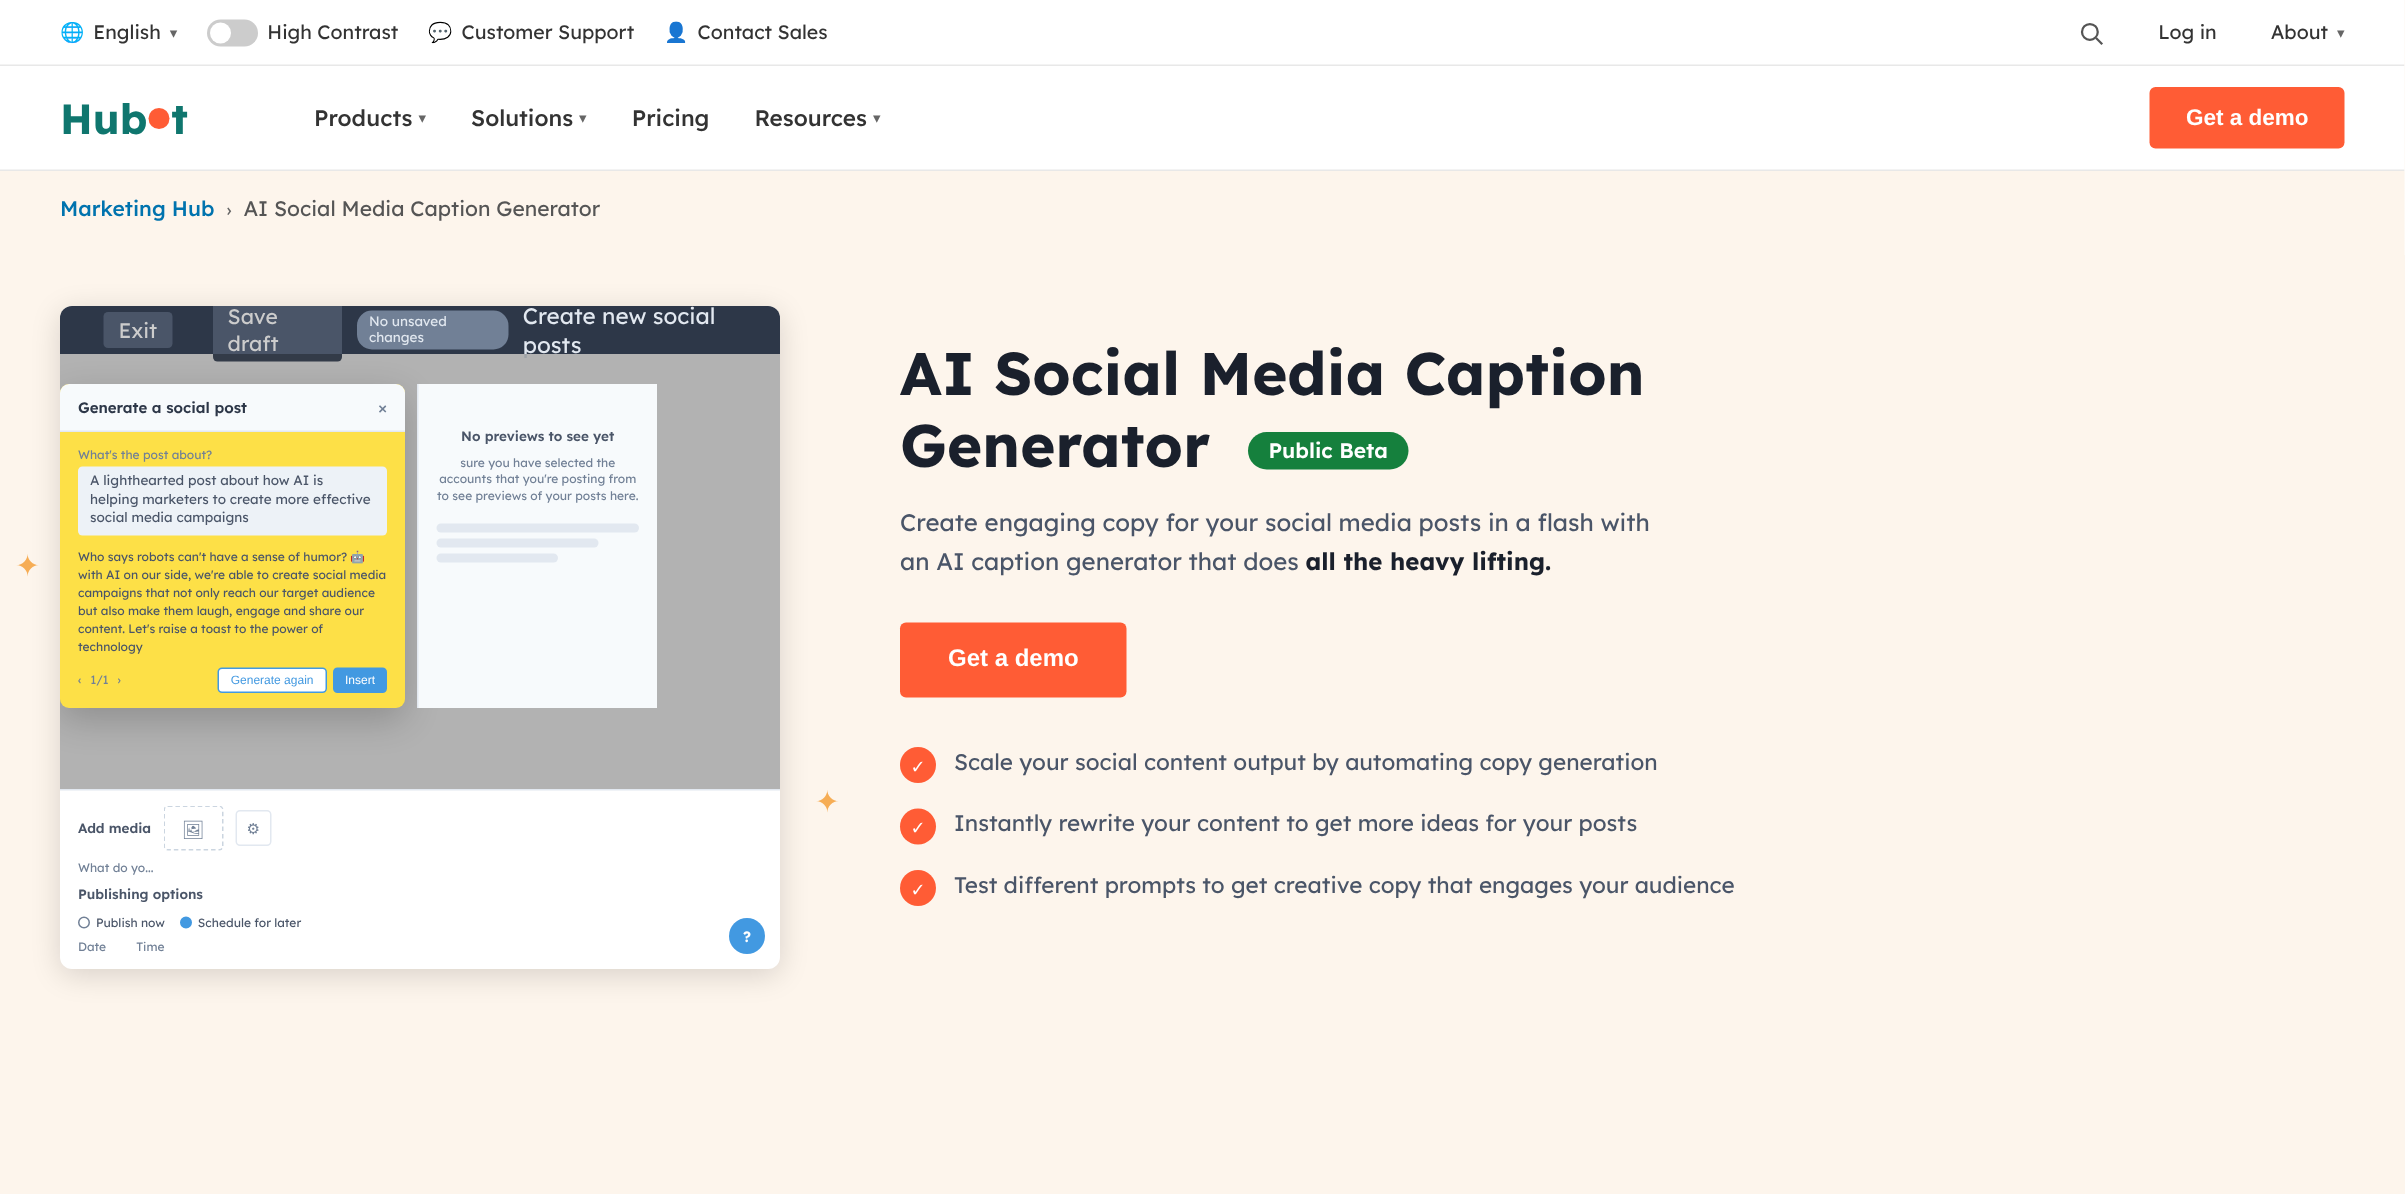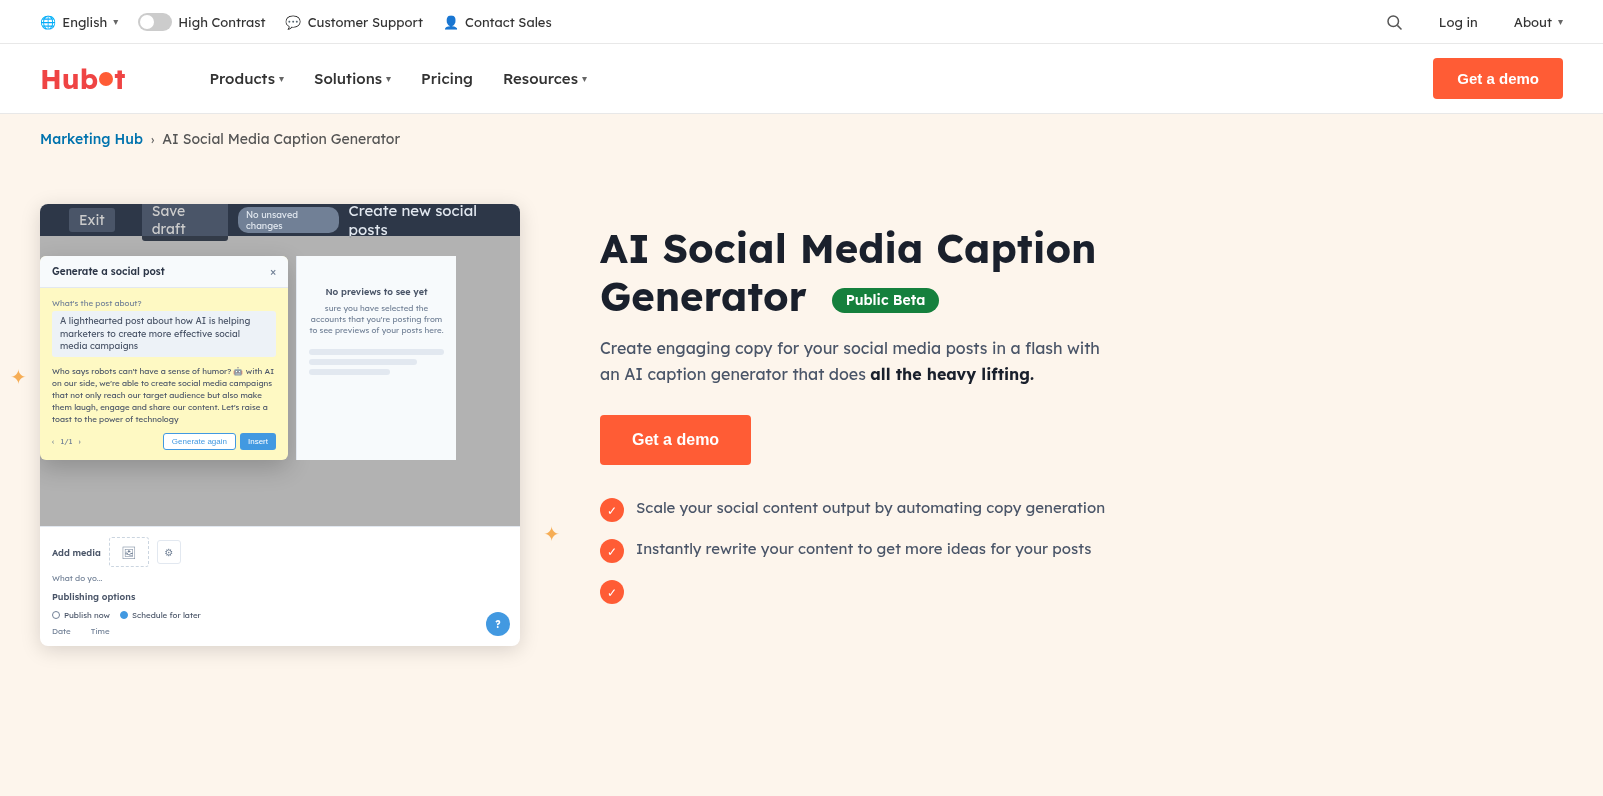--- a/index.html
+++ b/index.html
@@ -66,21 +66,21 @@
     .nav-left {
       display: flex;
       align-items: center;
       gap: 40px;
     }
     .logo {
       display: flex;
       align-items: center;
       font-size: 28px;
       font-weight: 700;
-      color: #ef4444;
+      color: #0f766e;
       text-align: center;
     }
     .logo-spot {
       width: 14px;
       height: 14px;
       background: #ff5c35;
       border-radius: 50%;
       display: inline-block;
       margin: 0 1px;
     }
@@ -228,23 +228,23 @@
     .modal-overlay {
       position: absolute;
       top: 0; left: 0; right: 0; bottom: 0;
       background: rgba(0,0,0,0.3);
       display: flex;
       align-items: flex-start;
       justify-content: center;
       padding-top: 20px;
     }
     .modal {
-      background: #fef9c3;
+      background: #fde047;
       border-radius: 6px;
-      width: 248px;
+      width: 230px;
       box-shadow: 0 8px 24px rgba(0,0,0,0.2);
       overflow: hidden;
     }
     .modal-header {
       background: #f7fafc;
       padding: 8px 12px;
       display: flex;
       align-items: center;
       justify-content: space-between;
       border-bottom: 1px solid #e2e8f0;
@@ -720,16 +720,17 @@
       <div class="feature-item">
         <div class="feature-check">✓</div>
         <span class="feature-text">Scale your social content output by automating copy generation</span>
       </div>
       <div class="feature-item">
         <div class="feature-check">✓</div>
         <span class="feature-text">Instantly rewrite your content to get more ideas for your posts</span>
       </div>
       <div class="feature-item">
         <div class="feature-check">✓</div>
+        <span class="feature-text">Test different prompts to get creative copy that engages your audience</span>
       </div>
     </div>
   </div>
 </div>
 
 </body></html>

